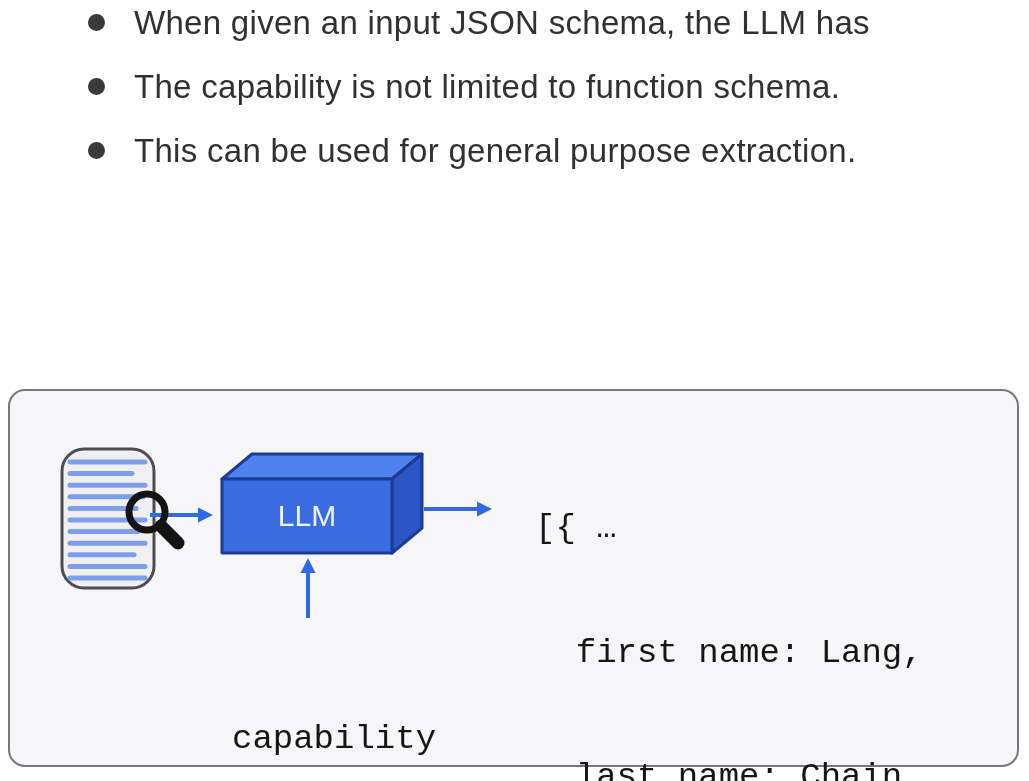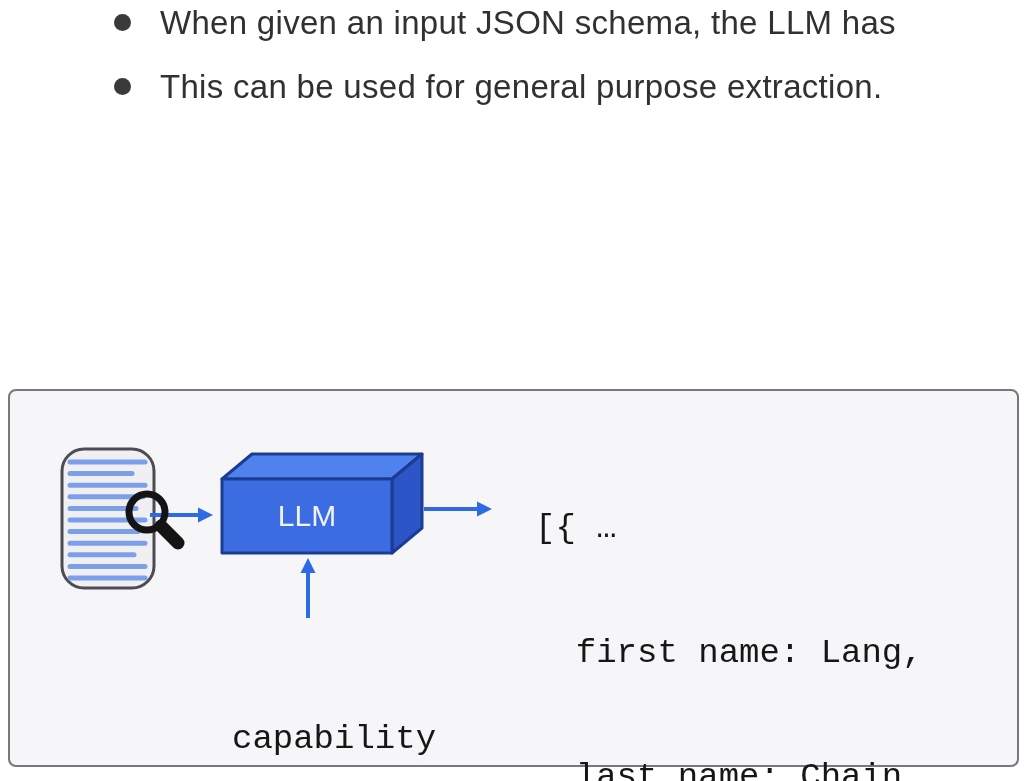--- a/index.html
+++ b/index.html
@@ -7,21 +7,21 @@
     width: 1029px; height: 781px;
     background: #ffffff;
     font-family: "Liberation Sans", sans-serif;
     position: relative;
     overflow: hidden;
   }
 
   
   .bullets {
     position: absolute;
-    left: 160px; top: 0px;
+    left: 134px; top: 0px;
     width: 840px;
   }
   .bullet-item {
     position: relative;
     font-size: 33px;
     line-height: 46px;
     letter-spacing: 0.3px;
     color: var(--text);
     margin: 0 0 18px 0;
   }
@@ -35,21 +35,21 @@
   .bullet-line { white-space: nowrap; }
 
   
   .diagram-box {
     position: absolute;
     left: 8px; top: 389px;
     width: 1011px; height: 378px;
     box-sizing: border-box;
     background: var(--panel-bg);
     border: 2px solid var(--panel-border);
-    border-radius: 8px;
+    border-radius: 17px;
   }
   svg.canvas {
     position: absolute;
     left: 0; top: 0;
     width: 1007px; height: 374px;
   }
 
   .doc-body   { fill: var(--doc-fill); stroke: var(--doc-border); stroke-width: 3; }
   .doc-line   { stroke: var(--doc-line); stroke-width: 5; stroke-linecap: round; }
   .mag-ring   { fill: none; stroke: var(--magnifier); stroke-width: 7; }
@@ -88,20 +88,24 @@
     white-space: pre;
   }
 </style>
 </head>
 <body>
 
 <div class="bullets">
   <div class="bullet-item">
     <span class="bullet-dot"></span>
     <div class="bullet-line">When given an input JSON schema, the LLM has</div>
+  </div>
+  <div class="bullet-item">
+    <span class="bullet-dot"></span>
+    <div class="bullet-line">The capability is not limited to function schema.</div>
   </div>
   <div class="bullet-item">
     <span class="bullet-dot"></span>
     <div class="bullet-line">This can be used for general purpose extraction.</div>
   </div>
 </div>
 
 <div class="diagram-box">
 
   <svg class="canvas" viewBox="0 0 1007 374">

